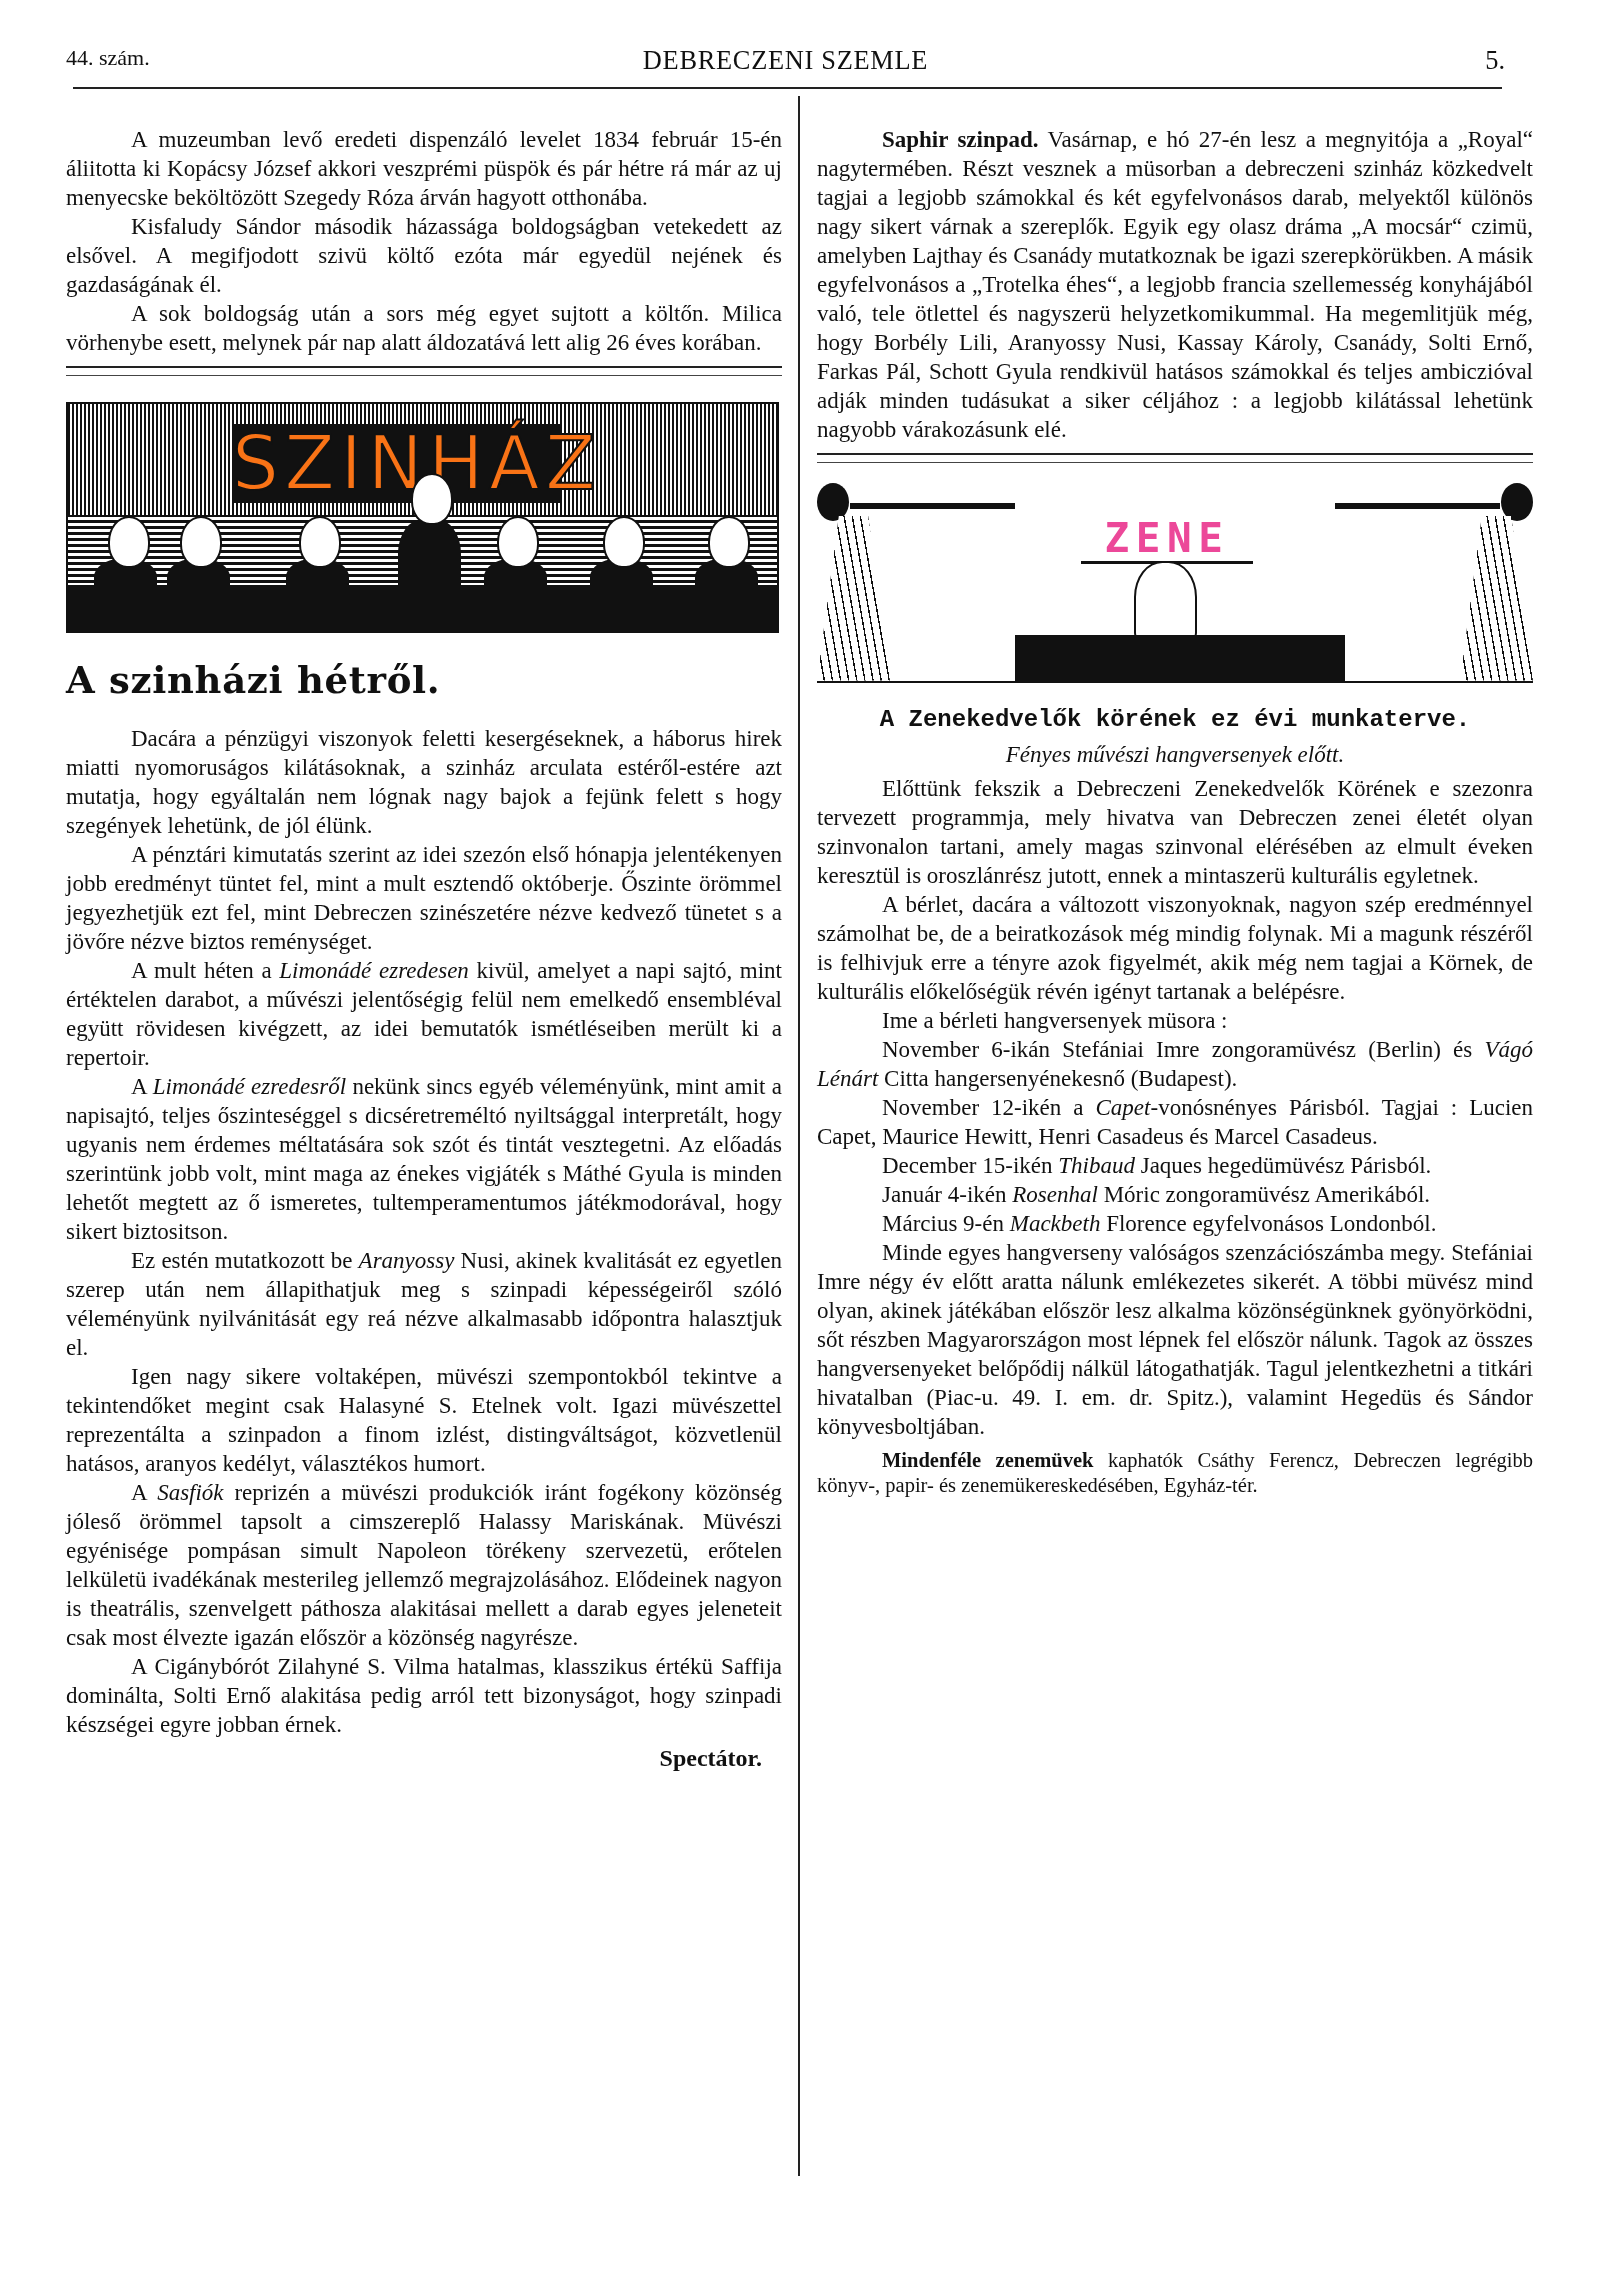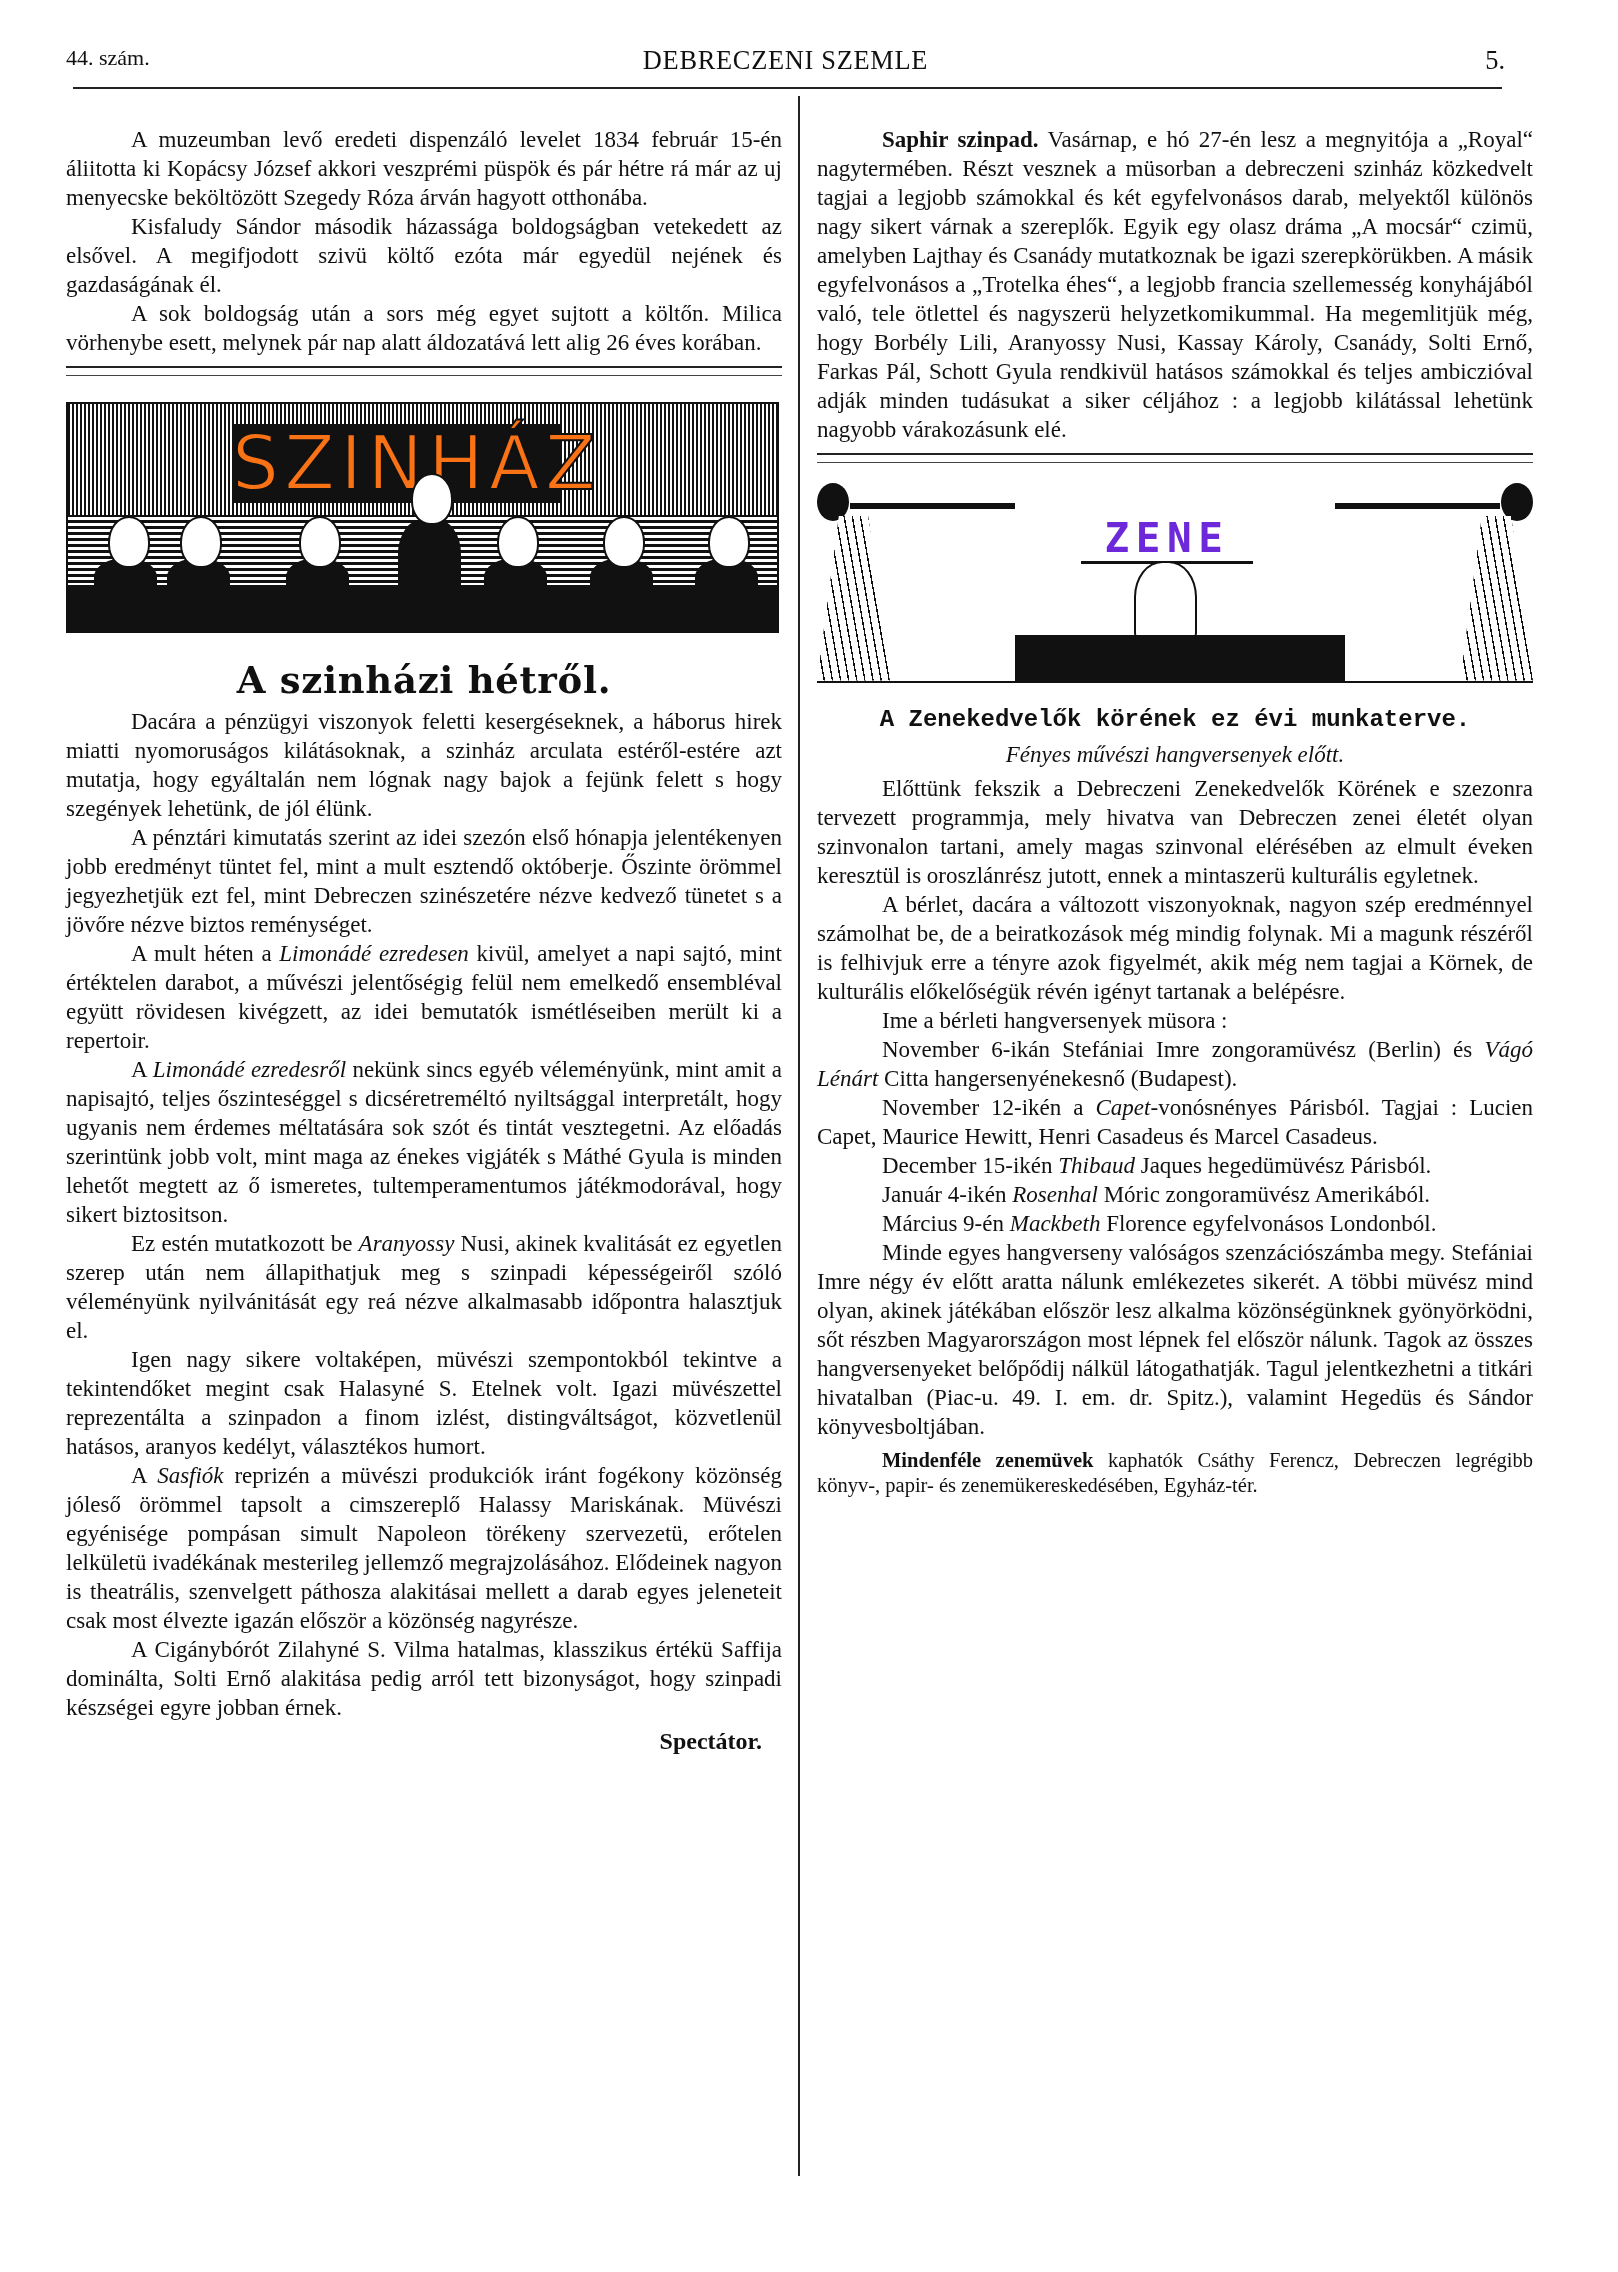--- a/index.html
+++ b/index.html
@@ -39,29 +39,29 @@
     position: absolute; left: 0; right: 0; bottom: 0; height: 116px;
     background: repeating-linear-gradient(0deg, #111 0 2.6px, #fff 2.6px 6px);
   }
   .illus-theatre .seatrow {
     position: absolute; left: 0; right: 0; bottom: 0; height: 46px; background: #111;
   }
   .illus-theatre .head { position: absolute; bottom: 63px; width: 38px; height: 48px; border-radius: 50% 50% 45% 45%; background: #fff; border: 2.6px solid #111; }
   .illus-theatre .body { position: absolute; bottom: 26.4px; width: 63px; height: 46px; border-radius: 40% 40% 0 0; background: #111; }
   h1.section-title {
     font-family: "DejaVu Serif", serif; font-weight: bold; font-size: 37px; line-height: 46px;
-    text-align: center; margin: 24px 0 4px 0; letter-spacing: 0.7px;
+    margin: 24px 0 21px 0; letter-spacing: 0.7px;
   }
   .signature { text-align: right; font-weight: bold; font-size: 24px; margin-top: 5.3px; padding-right: 20px; }
   .illus-music {
     position: relative; width: 716px; height: 218px; margin: 6.6px 0 0 0; overflow: hidden;
   }
   .illus-music .zene {
     position: absolute; left: 264px; top: 46px; width: 172px; font-family: "DejaVu Sans Mono", monospace;
-    font-weight: bold; font-size: 41px; letter-spacing: 6.6px; text-align: center; color: #6d28d9;
+    font-weight: bold; font-size: 41px; letter-spacing: 6.6px; text-align: center; color: #ec4899;
     border-bottom: 3.3px solid #111; line-height: 46px;
   }
   .illus-music .figure { position: absolute; top: 13.2px; width: 79px; height: 198px; }
   .illus-music .figure.left { left: 0; }
   .illus-music .figure.right { right: 0; }
   .illus-music .robe { position: absolute; bottom: 0; width: 73px; height: 165px;
     background: repeating-linear-gradient(80deg, #fff 0 6.6px, #111 6.6px 8px); clip-path: polygon(30% 0, 70% 0, 100% 100%, 0 100%); }
   .illus-music .headf { position: absolute; top: 0; width: 32px; height: 38px; border-radius: 50%; background: #111; }
   .illus-music .trumpet { position: absolute; top: 20px; width: 165px; height: 6.6px; background: #111; }
   .illus-music .figure.left .headf { left: 0; }

